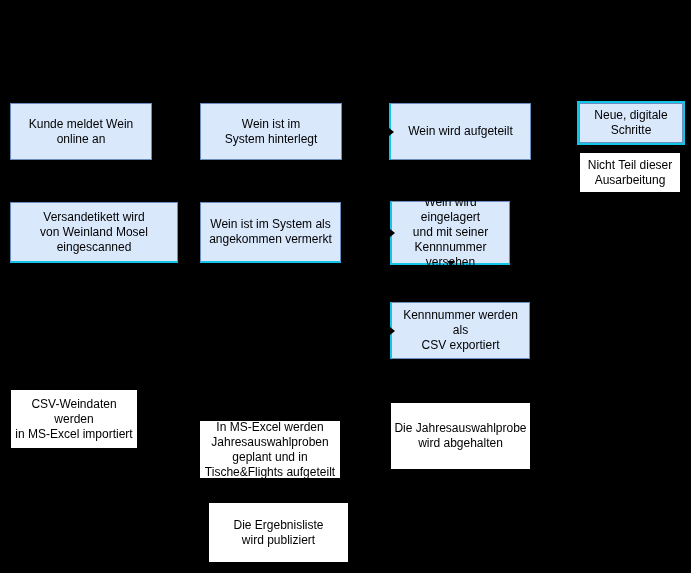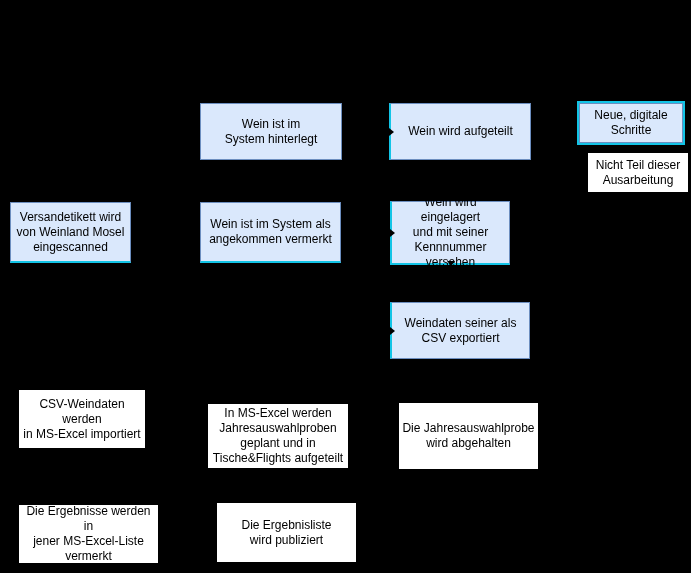--- a/index.html
+++ b/index.html
@@ -7,21 +7,21 @@
     position:relative;width:691px;height:573px;background:#000;overflow:hidden;
     font-family:"Liberation Sans",sans-serif;
   }
   .node{
     position:absolute;box-sizing:border-box;
     display:flex;align-items:center;justify-content:center;
     text-align:center;color:#000;font-size:12px;line-height:1.25;
   }
   .node .lbl{white-space:pre-line;display:block;width:100%;padding:0 2px;}
   .blue{background:#dae8fc;border:1px solid #6c8ebf;}
-  .white{background:#ffffff;border:none;margin-left:8px;}
+  .white{background:#ffffff;border:none;}
   
   .cl{border-left:2px solid #12c4e6;}
   .cb{border-bottom:2px solid #12c4e6;}
   .legend-hl{outline:2px solid #12c4e6;}
   .legend-font{font-size:12px;}
   
   .notch{position:absolute;width:0;height:0;pointer-events:none;}
   .notch-left{
     left:-2px;top:50%;transform:translateY(-50%);
     border-top:4px solid transparent;border-bottom:4px solid transparent;
@@ -31,78 +31,77 @@
     left:50%;bottom:-3px;transform:translateX(-50%);
     border-left:4px solid transparent;border-right:4px solid transparent;
     border-top:5px solid #000;
   }
 </style>
 </head>
 <body>
 
 <div class="canvas">
 
+  <div class="node blue" style="left:10px;top:103px;width:142px;height:57px">
+    <span class="lbl">Kunde meldet Wein
+online an</span>
+  </div>
 
   <div class="node blue" style="left:200px;top:103px;width:142px;height:57px">
     <span class="lbl">Wein ist im
 System hinterlegt</span>
   </div>
 
   <div class="node blue cl" style="left:389px;top:103px;width:142px;height:57px">
     <span class="lbl">Wein wird aufgeteilt</span>
     <div class="notch notch-left"></div>
   </div>
 
-  <div class="node blue cb" style="left:10px;top:202px;width:121px;height:61px">
+  <div class="node blue cb" style="left:10px;top:202px;width:168px;height:61px">
     <span class="lbl">Versandetikett wird
 von Weinland Mosel
 eingescanned</span>
   </div>
 
   <div class="node blue cb" style="left:200px;top:202px;width:141px;height:61px">
     <span class="lbl">Wein ist im System als
 angekommen vermerkt</span>
   </div>
 
   <div class="node blue cl cb" style="left:390px;top:201px;width:120px;height:64px">
     <span class="lbl">Wein wird eingelagert
 und mit seiner
 Kennnummer versehen</span>
     <div class="notch notch-left"></div>
     <div class="notch notch-bottom"></div>
   </div>
 
   <div class="node blue cl" style="left:390px;top:302px;width:140px;height:57px">
-    <span class="lbl">Weindaten seiner als
+    <span class="lbl">Kennnummer werden als
 CSV exportiert</span>
     <div class="notch notch-left"></div>
   </div>
 
   <div class="node white" style="left:11px;top:390px;width:126px;height:58px">
     <span class="lbl">CSV-Weindaten werden
 in MS-Excel importiert</span>
   </div>
 
-  <div class="node white" style="left:200px;top:404px;width:140px;height:64px">
+  <div class="node white" style="left:200px;top:421px;width:140px;height:57px">
     <span class="lbl">In MS-Excel werden
 Jahresauswahlproben
 geplant und in
 Tische&amp;Flights aufgeteilt</span>
   </div>
 
   <div class="node white" style="left:391px;top:403px;width:139px;height:66px">
     <span class="lbl">Die Jahresauswahlprobe
 wird abgehalten</span>
   </div>
 
-  <div class="node white" style="left:11px;top:505px;width:139px;height:58px">
-    <span class="lbl">Die Ergebnisse werden in
-jener MS-Excel-Liste
-vermerkt</span>
-  </div>
 
   <div class="node white" style="left:209px;top:503px;width:139px;height:59px">
     <span class="lbl">Die Ergebnisliste
 wird publiziert</span>
   </div>
 
   <div class="node blue legend-hl legend-font" style="left:579px;top:103px;width:104px;height:40px">
     <span class="lbl">Neue, digitale Schritte</span>
   </div>
 

